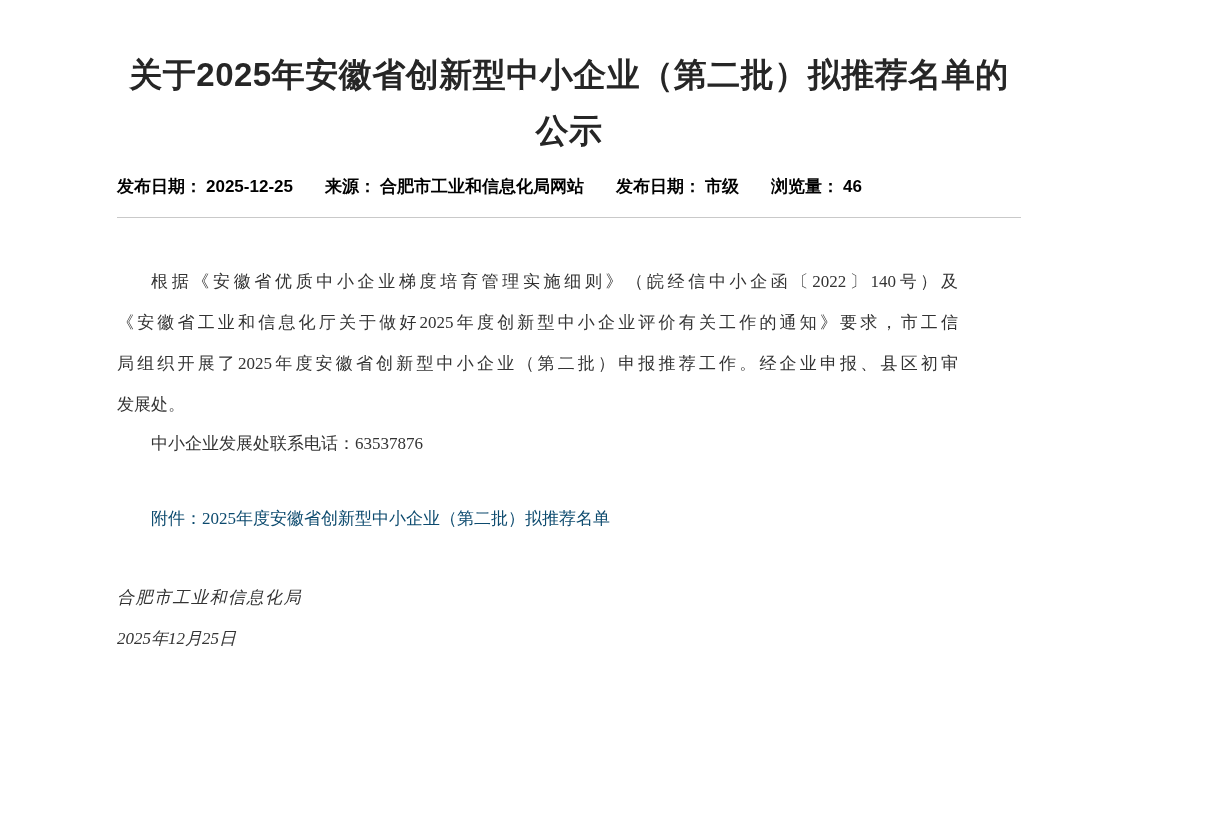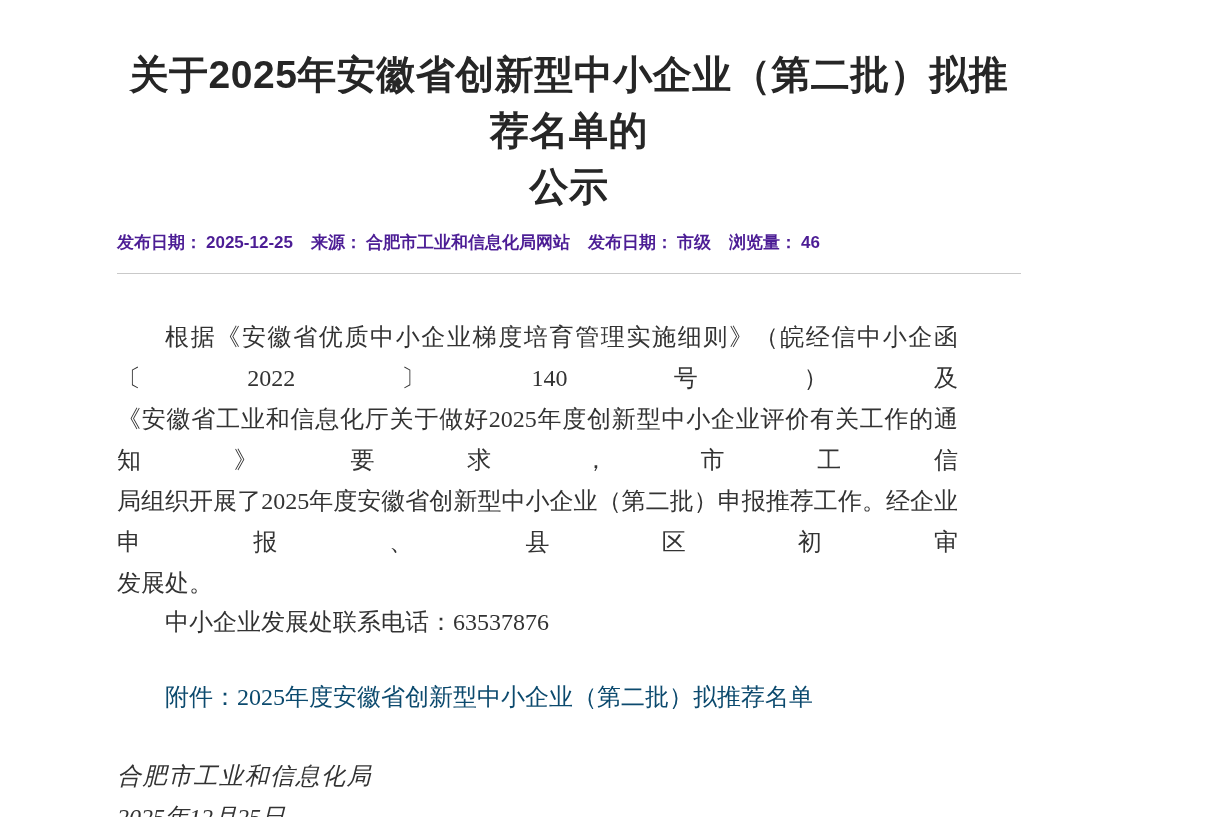--- a/index.html
+++ b/index.html
@@ -15,54 +15,54 @@
     color: #333333;
   }
   .container {
     margin-left: 117px;
     width: 904px;
   }
   
   .title {
     padding-top: 47px;
     text-align: center;
-    font-size: 39px;
+    font-size: 33px;
     line-height: 56px;
     font-weight: 700;
     color: #262626;
     letter-spacing: 0.5px;
     font-family: "Liberation Sans", "DejaVu Sans", sans-serif;
   }
   
   .meta {
     margin-top: 17px;
     display: flex;
     align-items: center;
-    gap: 18px;
+    gap: 32px;
     font-size: 17px;
     line-height: 22px;
     font-weight: 700;
-    color: #4c1d95;
+    color: #000000;
     white-space: nowrap;
   }
   .meta .val { margin-left: 4px; }
   
   .divider {
     margin-top: 19px;
     border: none;
     border-top: 1px solid #c9c9c9;
     width: 100%;
     height: 0;
   }
   
   .body-text {
     margin-top: 43px;
     width: 841px;
     font-family: "Liberation Serif", "DejaVu Serif", serif;
-    font-size: 24px;
+    font-size: 17px;
     line-height: 41px;
     color: #333333;
   }
   .pline {
     text-align: justify;
     text-align-last: justify;
   }
   .pline.first { text-indent: 2em; }
   .pline.last  { text-align-last: left; }
   .contact-line {

